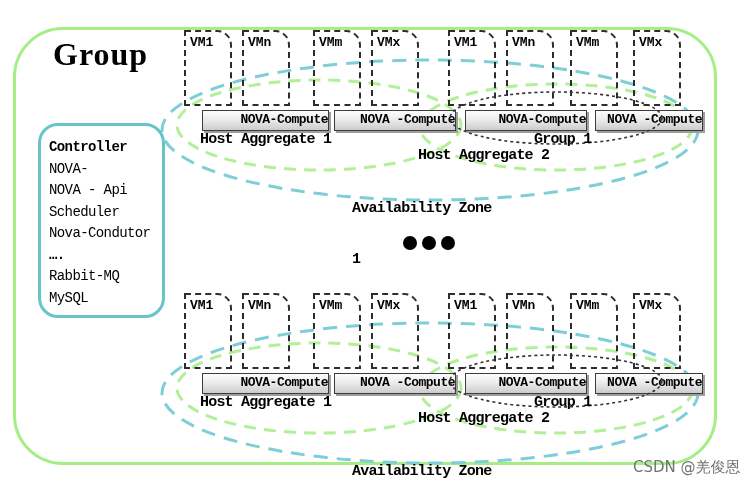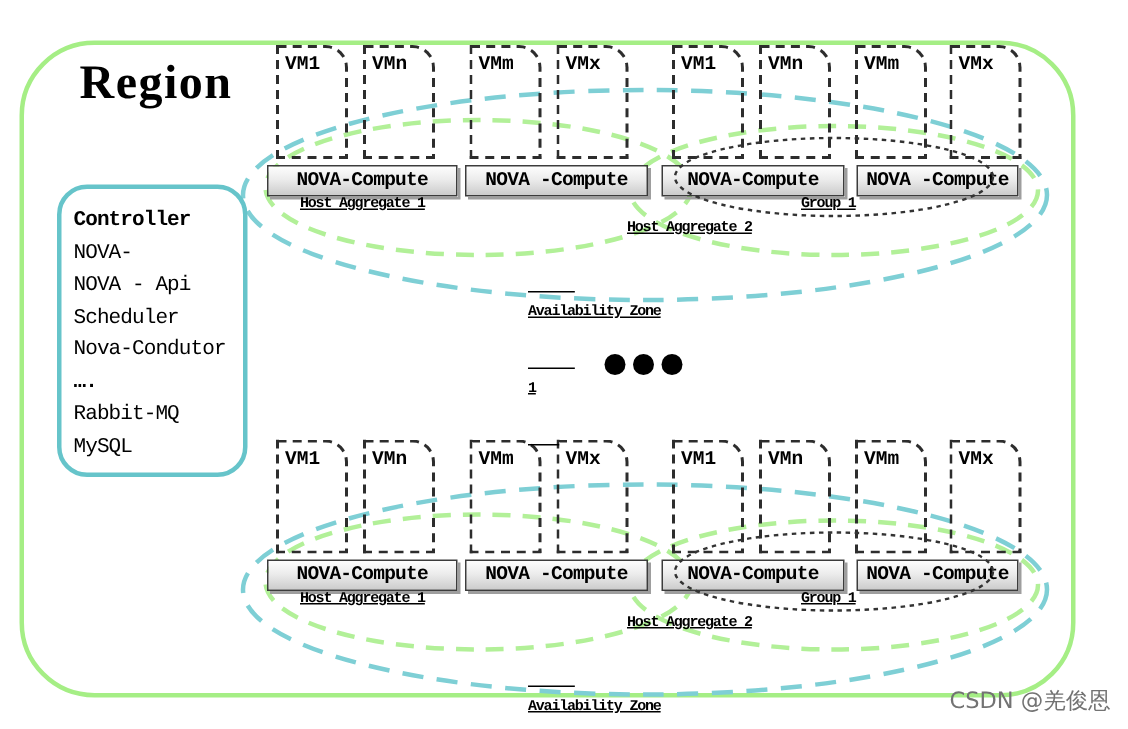--- a/index.html
+++ b/index.html
@@ -28,46 +28,46 @@
   .vm{position:absolute;top:0;width:48px;height:76px;z-index:2;box-sizing:border-box;
       border:2px dashed #2d2d2d;border-radius:0 15px 0 0;
       padding:3px 0 0 4px;font-size:13px;font-weight:bold;background:transparent;}
   .v1{left:184px}.v2{left:242px}.v3{left:313px}.v4{left:371px}
   .v5{left:448px}.v6{left:506px}.v7{left:570px}.v8{left:633px}
 
   
   .bar{position:absolute;top:80px;height:21px;z-index:3;box-sizing:border-box;
        background:linear-gradient(180deg,#fdfdfd 0%,#ececec 45%,#cccccc 100%);
        border:1px solid #3c3c3c;box-shadow:2px 2px 0 #9e9e9e;
-       text-align:center;font-size:13px;font-weight:bold;line-height:18px;letter-spacing:-0.5px;}
+       text-align:right;font-size:13px;font-weight:bold;line-height:18px;letter-spacing:-0.5px;margin-left:24px;}
   .b1{left:178px;width:127px}.b2{left:310px;width:122px}
   .b3{left:441px;width:122px}.b4{left:571px;width:108px}
 
   
-  .lbl{position:absolute;z-index:5;font-size:10px;font-weight:bold;letter-spacing:-0.8px;white-space:pre;text-decoration:underline;}
+  .lbl{position:absolute;z-index:5;font-size:15px;font-weight:bold;letter-spacing:-0.8px;white-space:pre;}
   .ha1{left:200px;top:101px}
   .grp{left:534px;top:101px}
   .ha2{left:418px;top:117px}
   .az{left:352px;top:136px;line-height:17px}
 
   
   .dots{position:absolute;left:403px;top:236px;display:flex;gap:5px;z-index:6;}
   .dot{width:14px;height:14px;border-radius:50%;background:#000;}
 
   
   .watermark{position:absolute;left:633px;top:458px;z-index:7;
        font-family:"DejaVu Sans",sans-serif;font-size:15px;color:#737373;}
 </style>
 </head>
 <body>
 
 <div class="stage">
 
   <div class="region"></div>
-  <div class="region-title">Region</div>
+  <div class="region-title">Group</div>
 
   <div class="controller">
     <div class="bold">Controller</div>
     <div>NOVA-</div>
     <div>NOVA - Api</div>
     <div>Scheduler</div>
     <div>Nova-Condutor</div>
     <div class="bold">….</div>
     <div>Rabbit-MQ</div>
     <div>MySQL</div>

